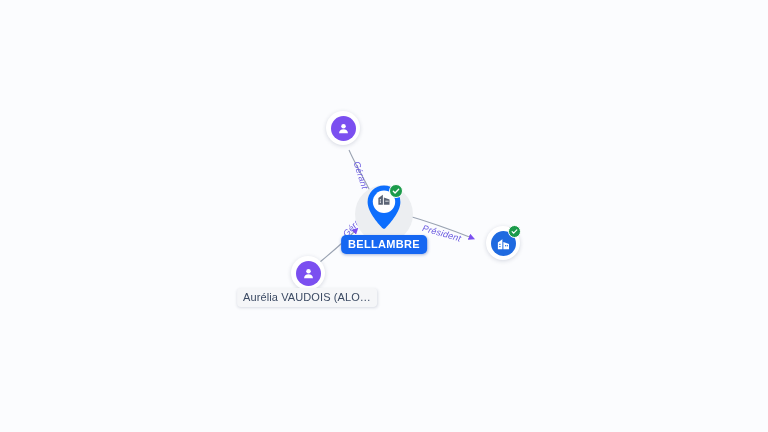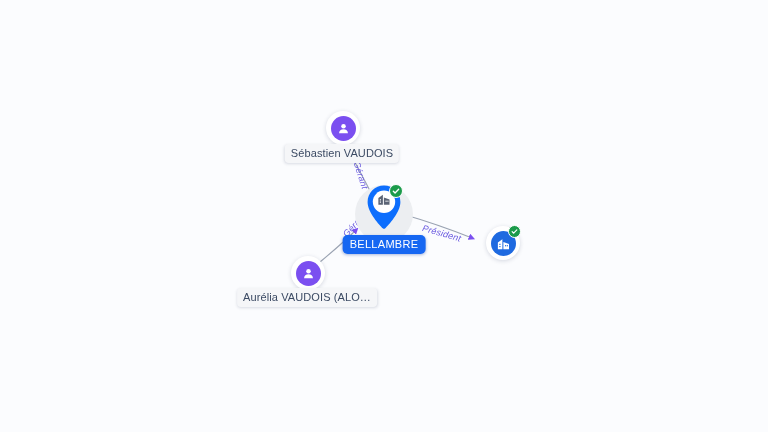--- a/index.html
+++ b/index.html
@@ -138,21 +138,21 @@
     padding: 2px 6px 3px 6px;
     border-radius: 4px;
     background: #f5f6f8;
     color: #3b4a63;
     box-shadow: 0 1px 3px rgba(40,50,90,0.16);
     letter-spacing: .1px;
   }
   .node-label.focus-label {
     background: #1667f2;
     color: #ffffff;
-    font-weight: 400;
+    font-weight: 700;
     letter-spacing: .3px;
     box-shadow: 0 1px 3px rgba(20,60,160,0.35);
     border-radius: 5px;
     padding: 2px 7px 3px 7px;
   }
 
   
   .edge-label {
     position: absolute;
     white-space: nowrap;
@@ -192,21 +192,20 @@
   <div class="node" style="left:343px; top:128px;">
     <div class="person-disc">
       <div class="person-inner">
         <svg width="15" height="15" viewBox="0 0 24 24" aria-hidden="true">
           <circle cx="12" cy="8.3" r="3.6" fill="#ffffff"></circle>
           <path d="M4.9 19.5c0-3.9 3.2-6.2 7.1-6.2s7.1 2.3 7.1 6.2z" fill="#ffffff"></path>
         </svg>
       </div>
     </div>
   </div>
-  <div class="node-label" style="left:342px; top:144px;">Sébastien VAUDOIS</div>
 
   <div class="node" style="left:308px; top:273px;">
     <div class="person-disc">
       <div class="person-inner">
         <svg width="15" height="15" viewBox="0 0 24 24" aria-hidden="true">
           <circle cx="12" cy="8.3" r="3.6" fill="#ffffff"></circle>
           <path d="M4.9 19.5c0-3.9 3.2-6.2 7.1-6.2s7.1 2.3 7.1 6.2z" fill="#ffffff"></path>
         </svg>
       </div>
     </div>

